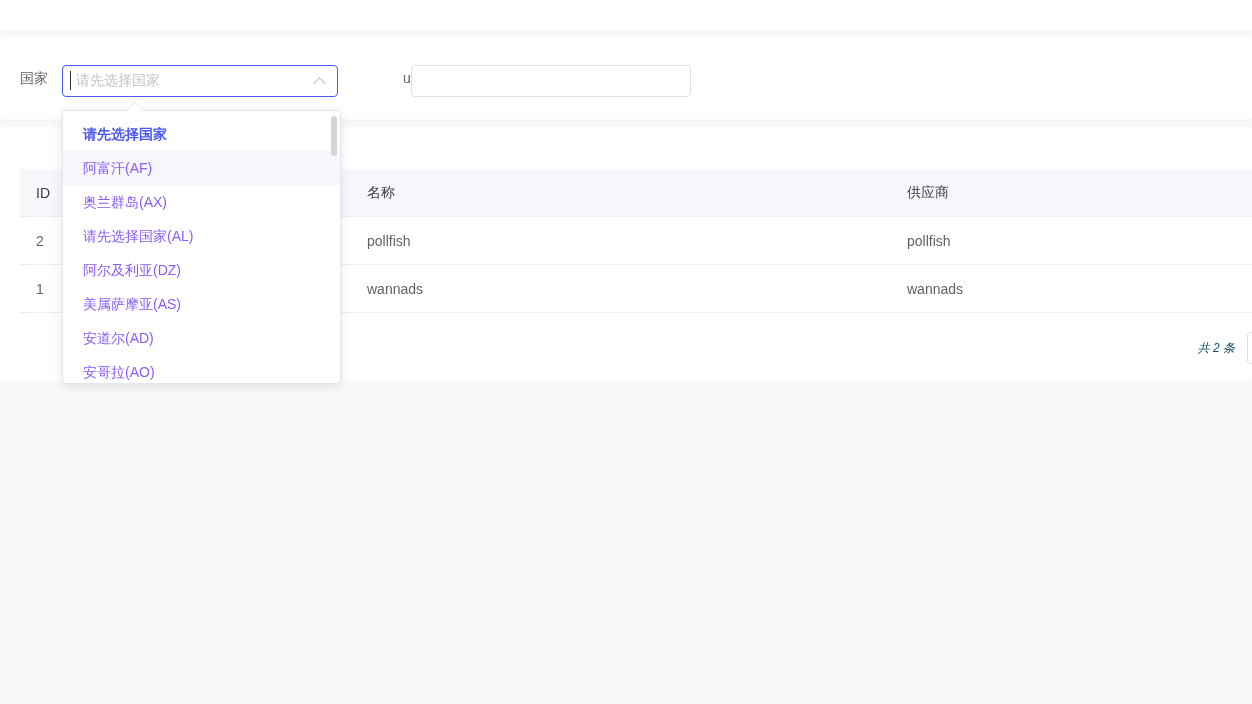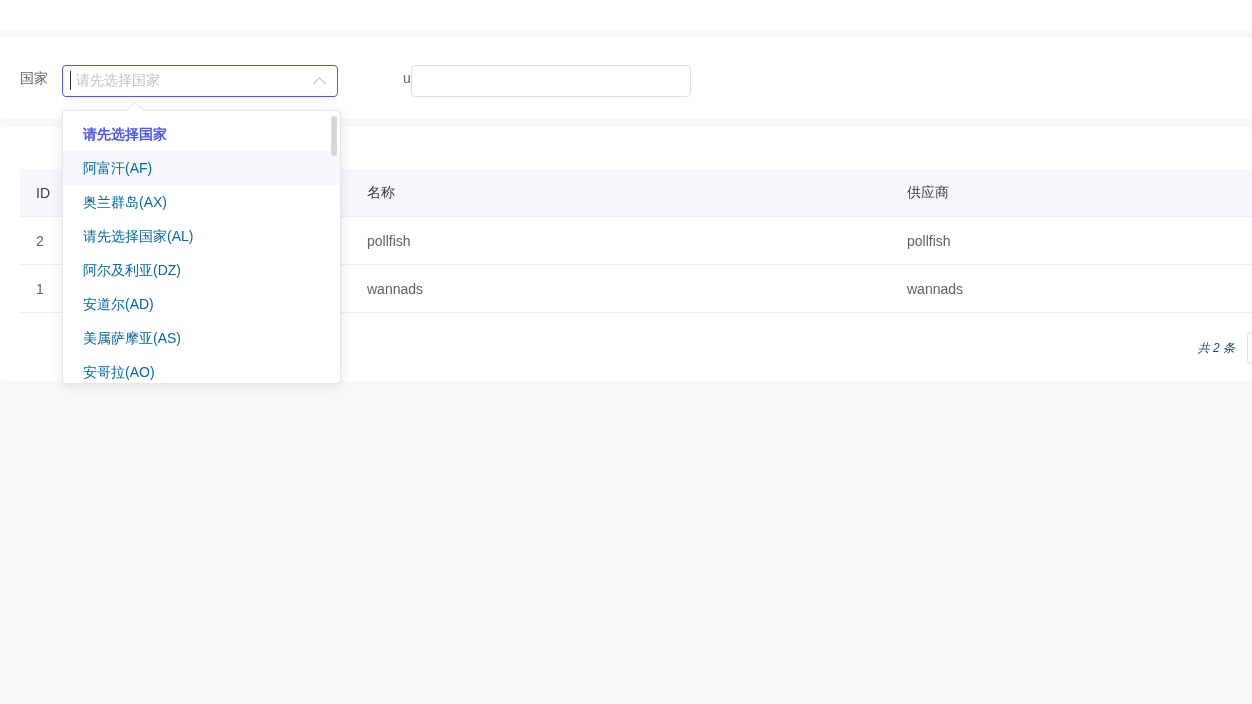--- a/index.html
+++ b/index.html
@@ -77,21 +77,21 @@
     box-shadow:0 2px 12px rgba(0,0,0,0.1); z-index:20; overflow:hidden;
   }
   .dropdown-arrow {
     position:absolute; left:129px; top:104px; width:12px; height:12px;
     background:#fff; border-left:1px solid #e9ebf0; border-top:1px solid #e9ebf0;
     transform:rotate(45deg); z-index:21;
   }
   .option-list { padding-top:6px; }
   .option {
     height:34px; line-height:34px; padding:0 20px;
-    font-size:14px; color:#0369a1; cursor:pointer; white-space:nowrap;
+    font-size:14px; color:#8b5cf6; cursor:pointer; white-space:nowrap;
   }
   .option.is-selected { color:#4c58f0; font-weight:700; }
   .option.is-hover { background:#f5f7fa; }
   .dd-scrollbar-thumb {
     position:absolute; right:3px; top:5px; width:6px; height:40px;
     background:#d3d6dd; border-radius:3px;
   }
 </style>
 </head>
 <body>
@@ -135,18 +135,18 @@
 </div>
 
 <div class="dropdown-arrow"></div>
 <div class="select-dropdown">
   <div class="option-list">
     <div class="option is-selected">请先选择国家</div>
     <div class="option is-hover">阿富汗(AF)</div>
     <div class="option">奥兰群岛(AX)</div>
     <div class="option">请先选择国家(AL)</div>
     <div class="option">阿尔及利亚(DZ)</div>
+    <div class="option">美属萨摩亚(AS)</div>
     <div class="option">安道尔(AD)</div>
-    <div class="option">美属萨摩亚(AS)</div>
     <div class="option">安哥拉(AO)</div>
   </div>
   <div class="dd-scrollbar-thumb"></div>
 </div>
 
 </body></html>

